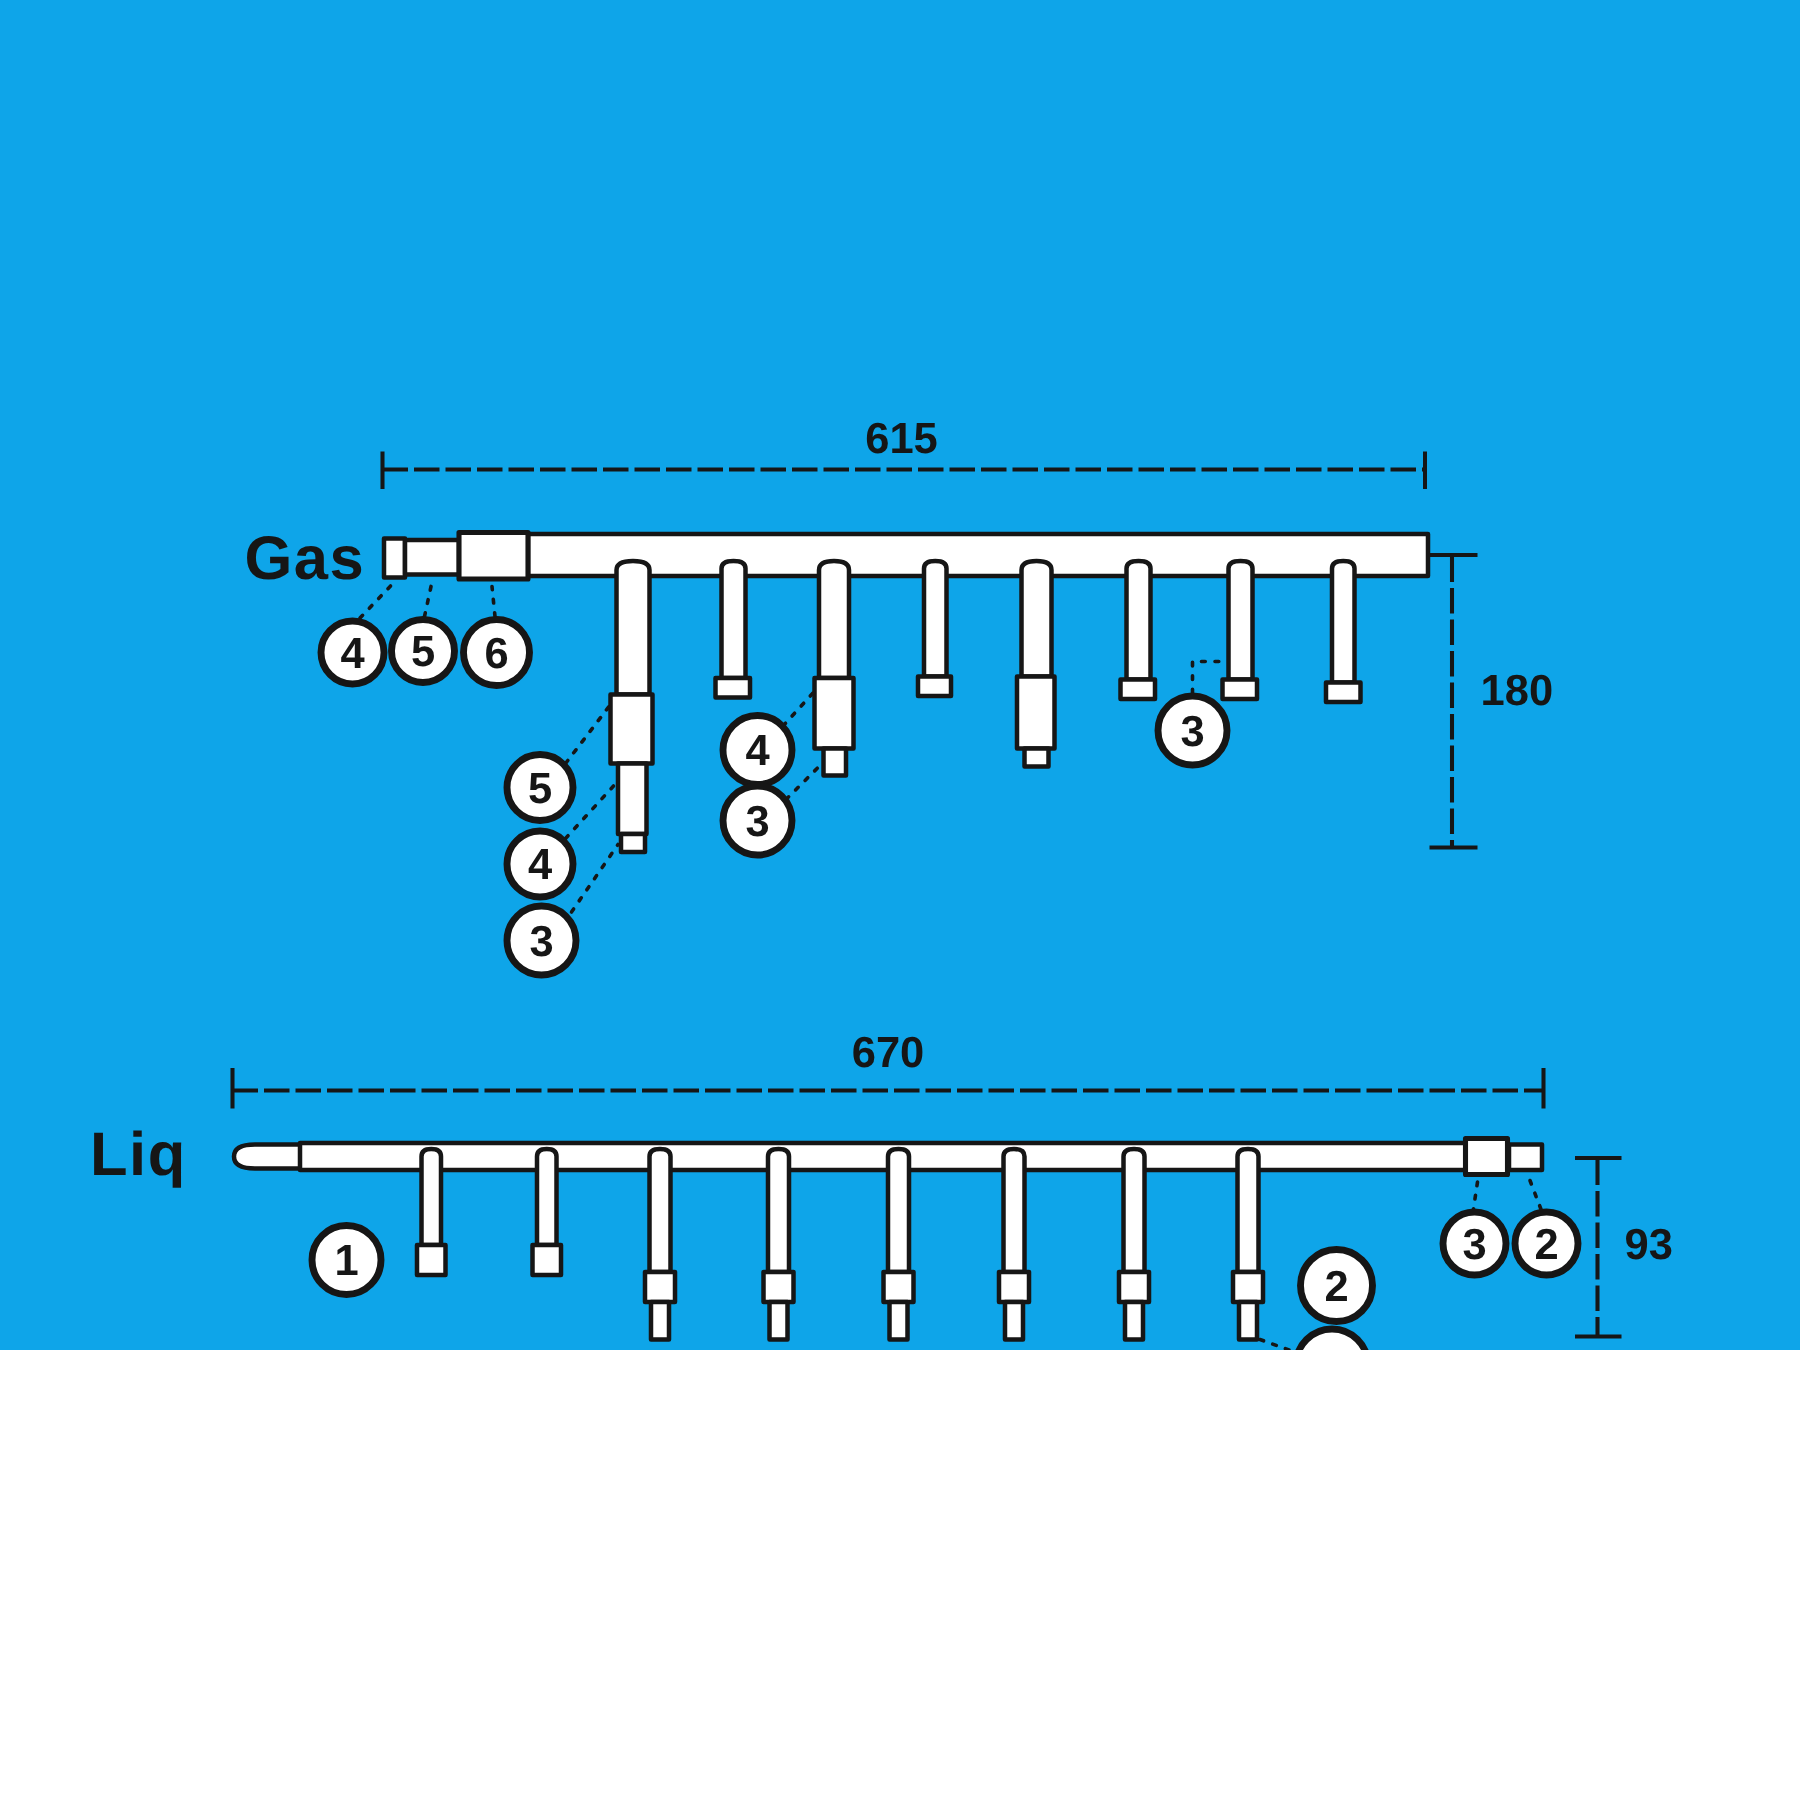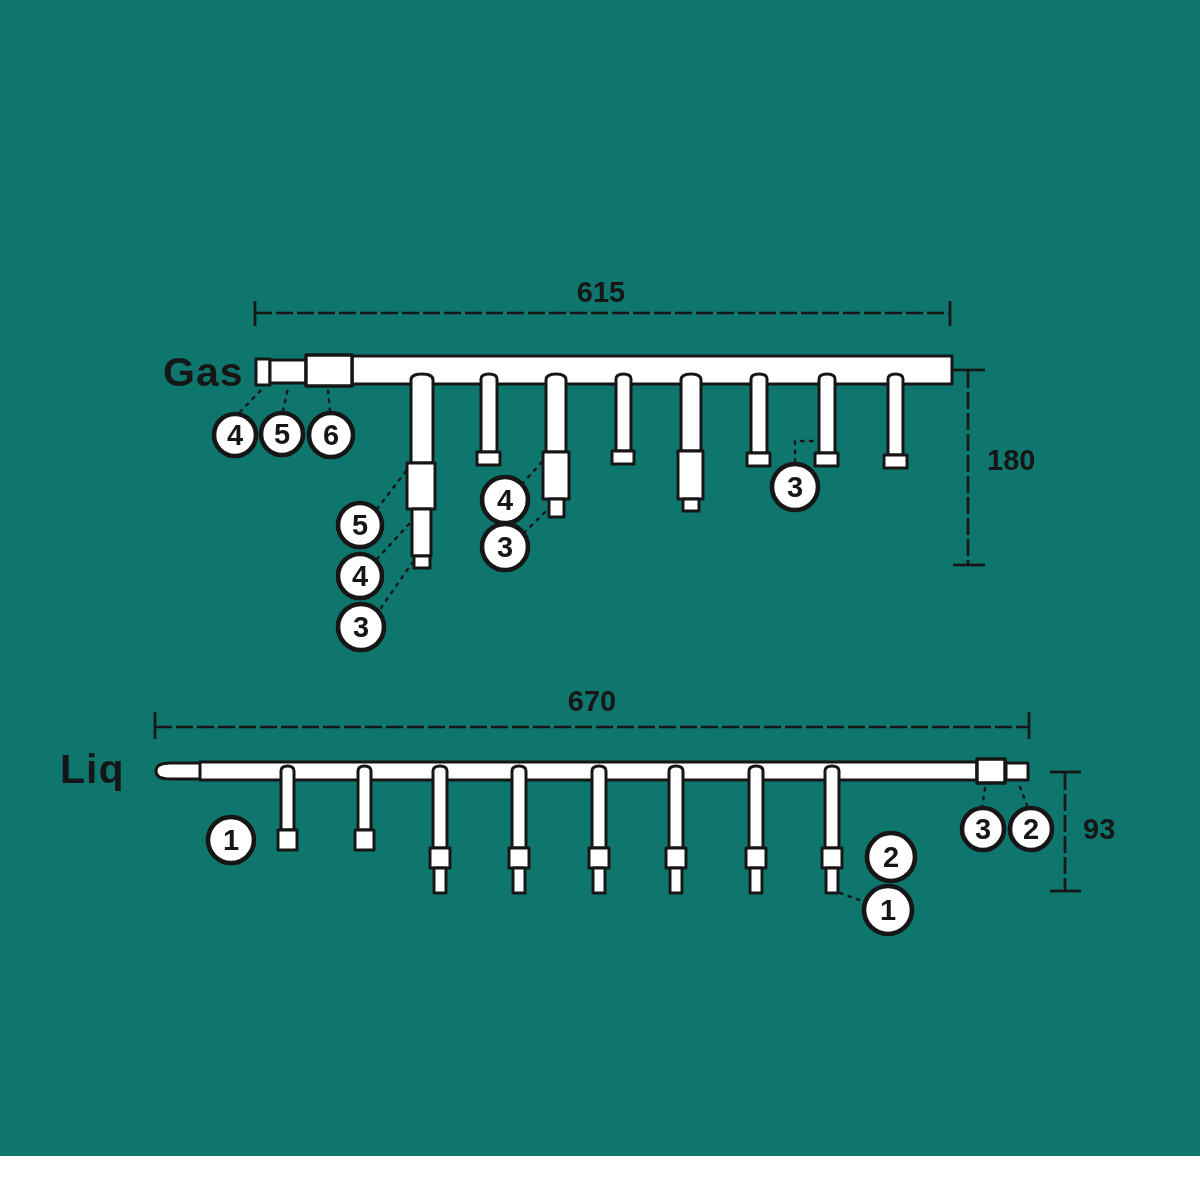--- a/index.html
+++ b/index.html
@@ -1,16 +1,16 @@
 <!DOCTYPE html>
 <html><head>
 <meta charset="utf-8">
 <style>
   html,body{margin:0;padding:0;background:#ffffff;}
-  .stage{position:relative;width:1200px;height:1156px;background:#0f766e;overflow:hidden;}
+  .stage{position:relative;width:1200px;height:900px;background:#0ea5e9;overflow:hidden;}
   svg{display:block;}
   .pipe{fill:#ffffff;stroke:#161616;stroke-width:3;stroke-linejoin:round;}
   .pipe-thick{fill:#ffffff;stroke:#161616;stroke-width:3.4;stroke-linejoin:round;}
   .dim{stroke:#161616;stroke-width:2.7;fill:none;}
   .dimline{stroke:#161616;stroke-width:2.7;fill:none;stroke-dasharray:17 4;}
   .leader{stroke:#161616;stroke-width:2.4;fill:none;stroke-dasharray:2.5 6.5;stroke-linecap:round;}
   .callout-ring{fill:#ffffff;stroke:#161616;stroke-width:4.6;}
   .num{font-family:"Liberation Sans",sans-serif;font-weight:700;font-size:29px;fill:#161616;text-anchor:middle;}
   .dimtxt{font-family:"Liberation Sans",sans-serif;font-weight:700;font-size:29px;fill:#161616;}
   .lbl{font-family:"Liberation Sans",sans-serif;font-weight:700;font-size:41px;fill:#161616;letter-spacing:1px;}

